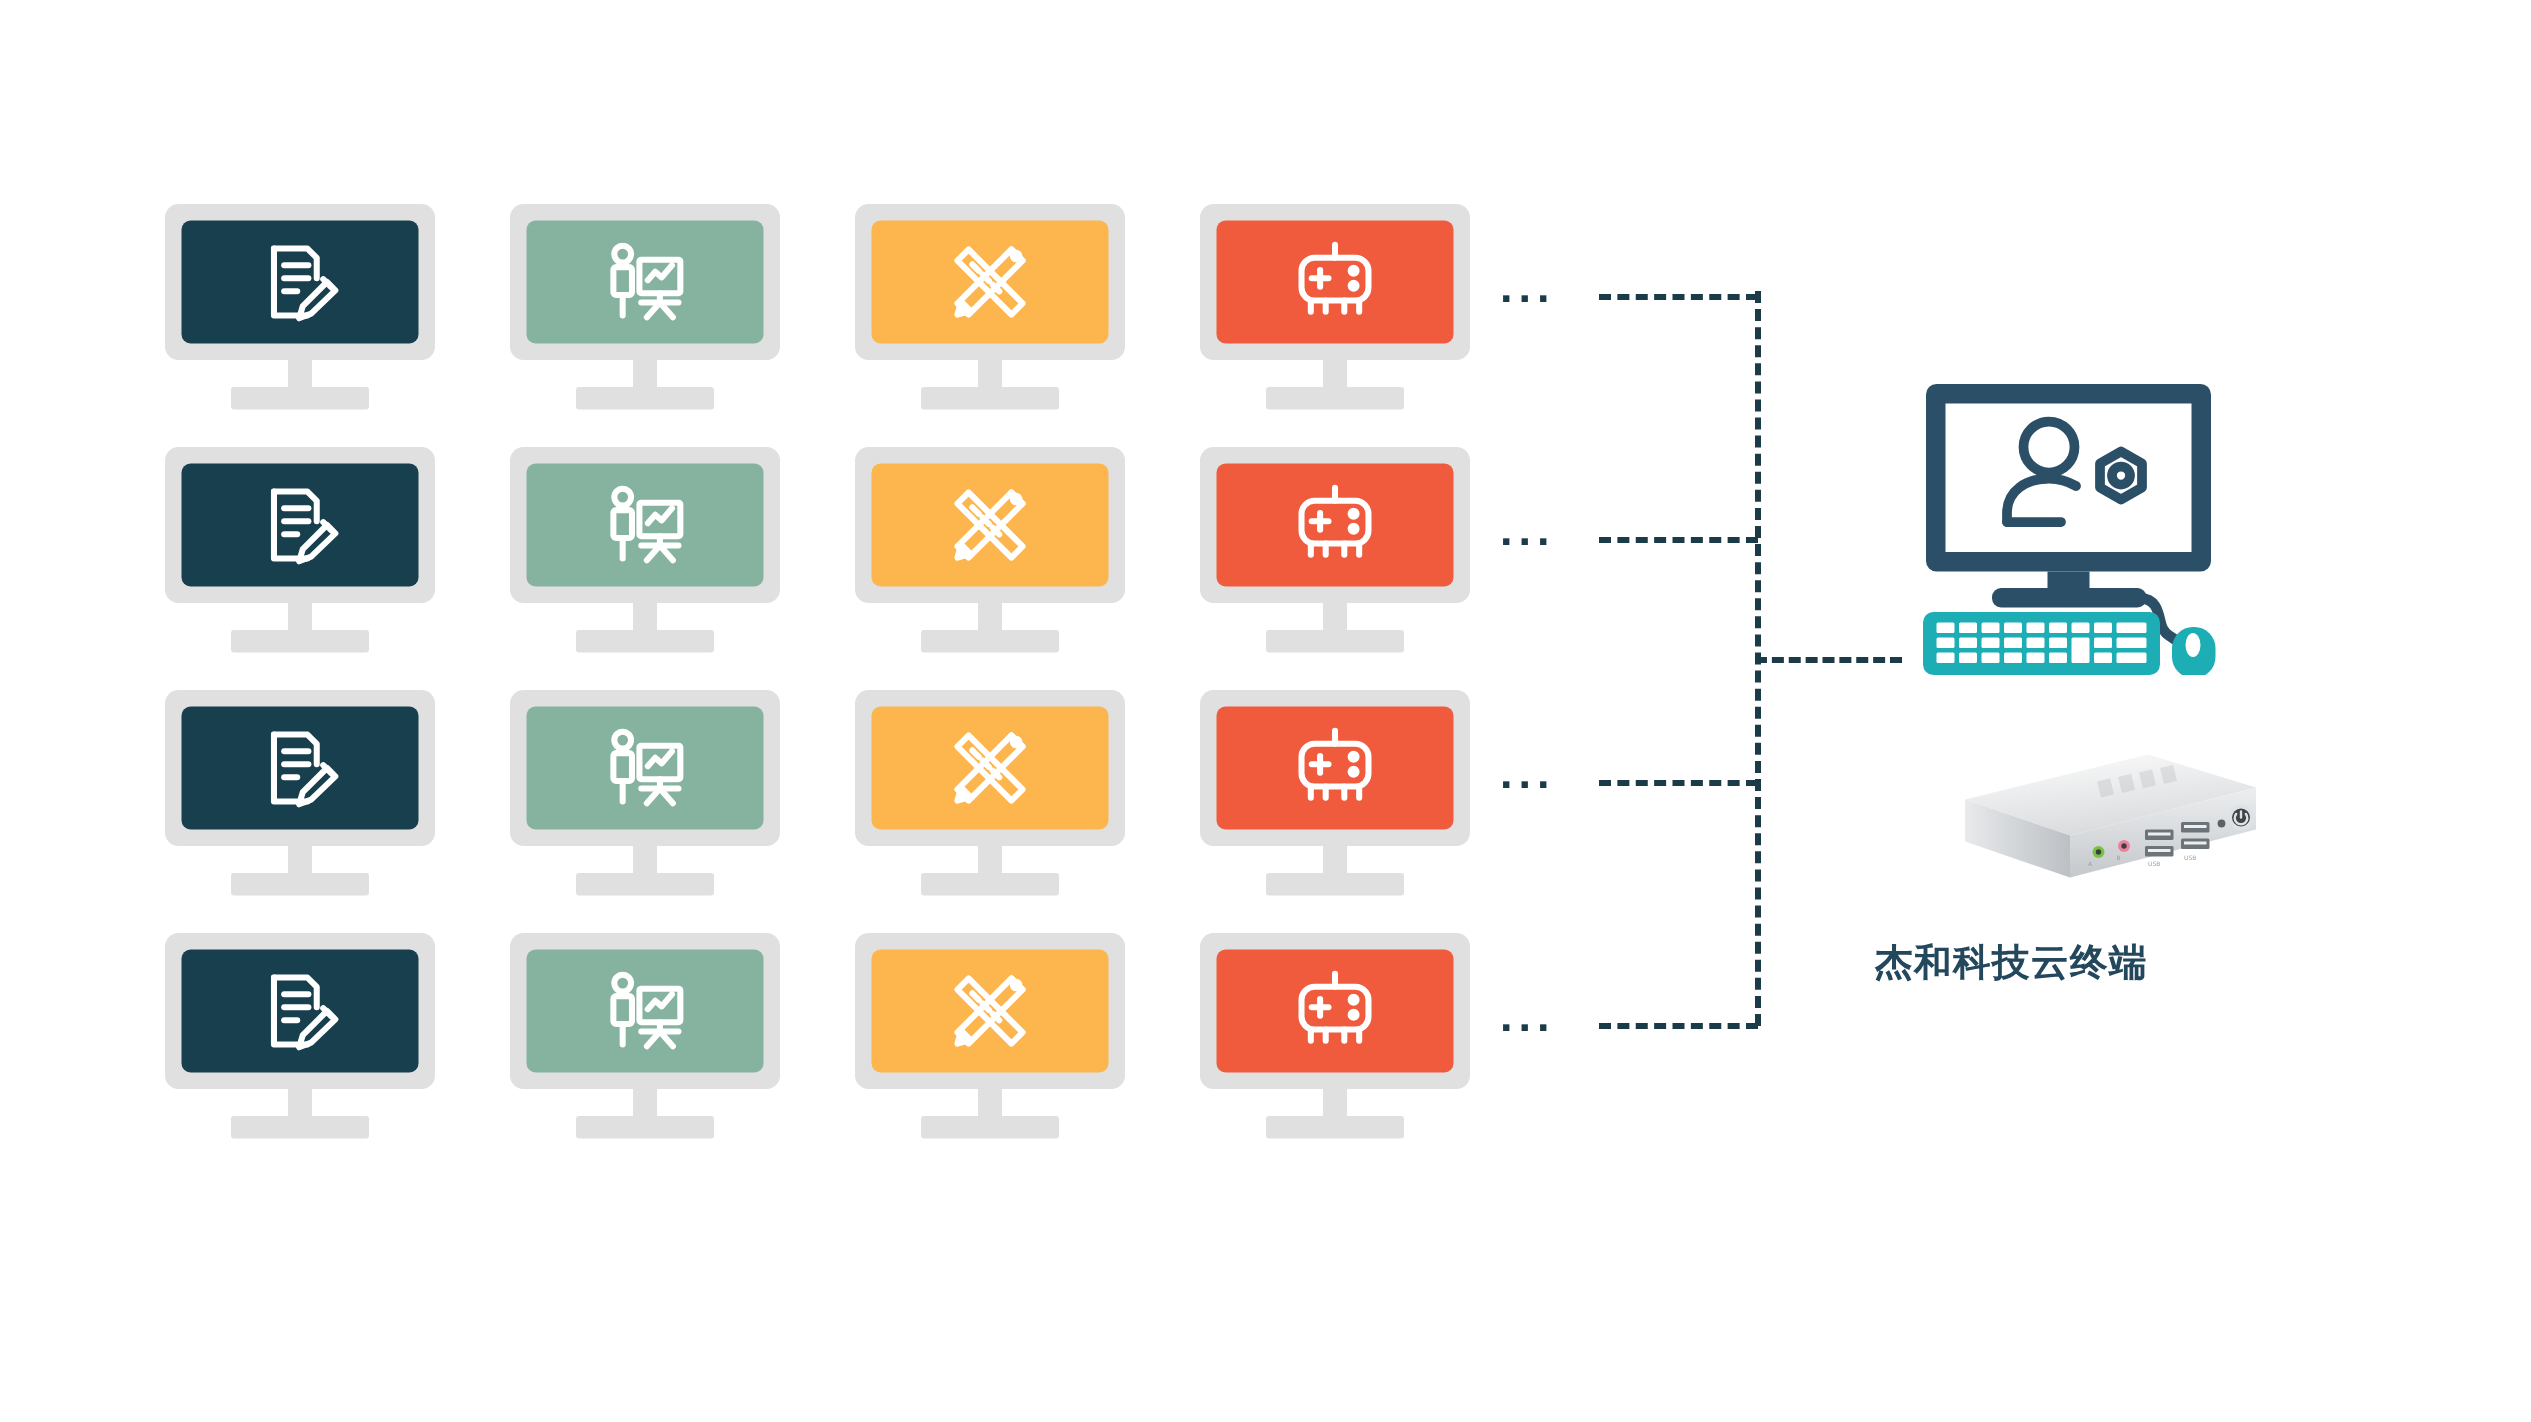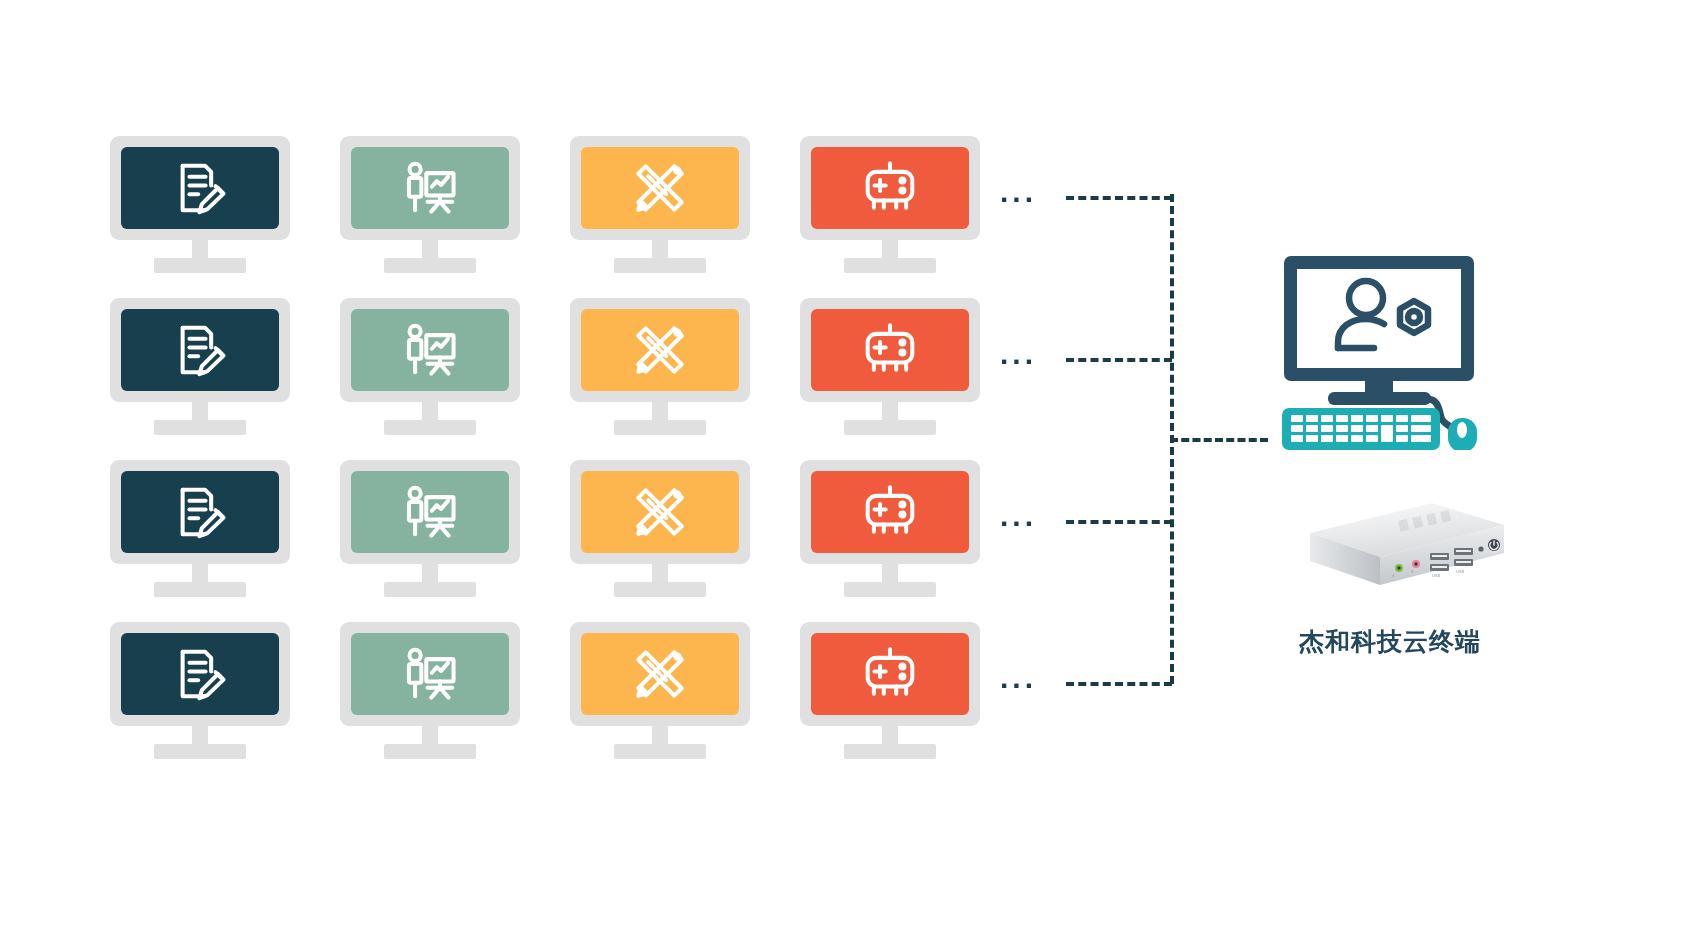--- a/index.html
+++ b/index.html
@@ -94,21 +94,20 @@
     left: 0px;
     top: 245px;
     width: 235px;
     height: 110px;
   }
   .caption {
     position: absolute;
     left: -22px;
     top: 375px;
     width: 280px;
-    text-align: center;
     color: #23475c;
     font-size: 25px;
     font-weight: 700;
     letter-spacing: 1px;
     font-family: "DejaVu Sans", sans-serif;
   }
 </style>
 </head>
 <body>
 

